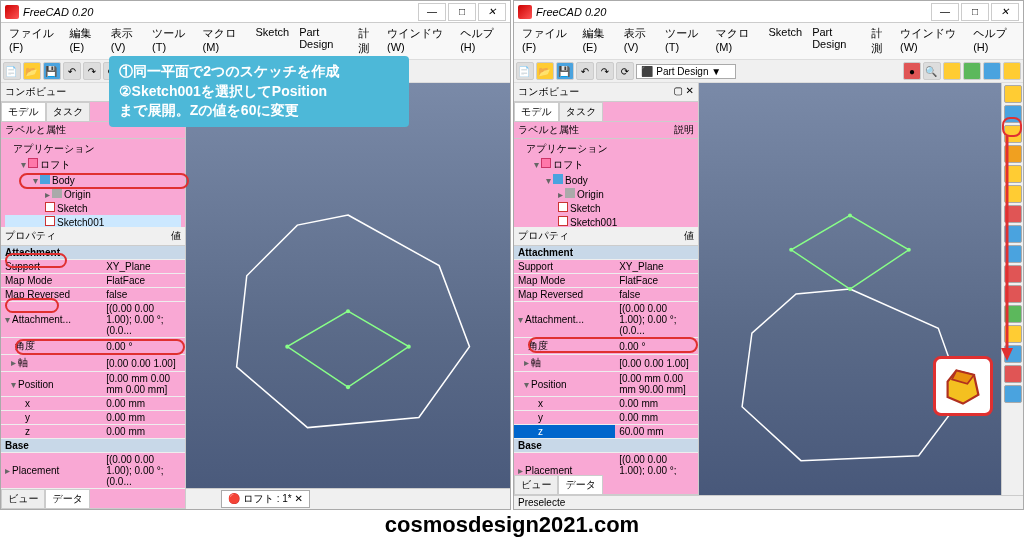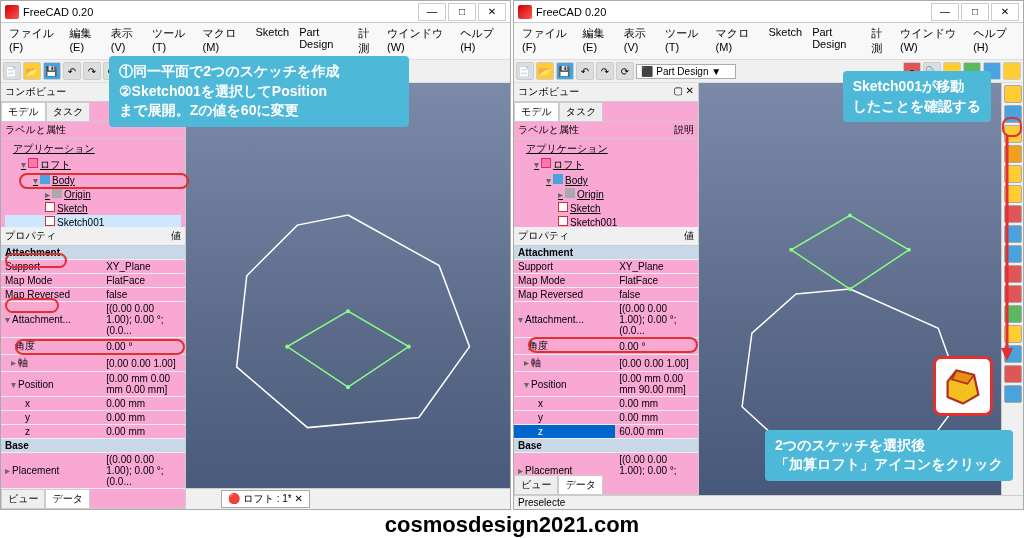--- a/index.html
+++ b/index.html
@@ -1,19 +1,19 @@
 <!DOCTYPE html>
 <html><head>
 <meta charset="utf-8">
 <style>
   * { box-sizing: border-box; margin: 0; padding: 0; }
   body { font-family: "Meiryo", "MS PGothic", sans-serif; font-size: 11px; background: #fff; width: 1024px; height: 538px; position: relative; overflow: hidden; }
   .dual { display: flex; gap: 2px; width: 1024px; height: 510px; }
   .window { flex: 1; border: 1px solid #aaa; display: flex; flex-direction: column; background: #f0f0f0; position: relative; }
-  .titlebar { display: flex; align-items: center; background: #fff; border-bottom: 1px solid #ccc; height: 22px; padding: 0 4px; }
+  .titlebar { display: flex; align-items: center; background: #fff; border-bottom: 1px solid #ccc; height: 22px; padding: 0 4px; font-style: italic; }
   .titlebar .logo { width: 14px; height: 14px; background: linear-gradient(135deg,#c00,#f55); border-radius: 2px; margin-right: 4px; }
   .titlebar .title { flex: 1; font-size: 11px; }
   .titlebar .btns { display: flex; gap: 2px; }
   .winbtn { width: 28px; height: 18px; border: 1px solid #ccc; background: #fff; display: flex; align-items: center; justify-content: center; font-size: 10px; }
   .winbtn.close { background: #fff; }
   .menubar { display: flex; gap: 2px; padding: 2px 4px; background: #f8f8f8; border-bottom: 1px solid #ddd; font-size: 11px; }
   .menubar span { padding: 1px 4px; }
   .toolbar { display: flex; gap: 2px; padding: 2px; background: #f0f0f0; border-bottom: 1px solid #ddd; align-items: center; }
   .tbtn { width: 18px; height: 18px; border: 1px solid #ccc; border-radius: 2px; display:flex;align-items:center;justify-content:center;font-size:10px;}
   .tbtn.yellow { background: #ffcc33; }
@@ -21,21 +21,21 @@
   .tbtn.green { background: #5cb85c; }
   .tbtn.red { background: #e05555; }
   .tbtn.gray { background: #ddd; }
   .combo { border:1px solid #aaa; background:#fff; padding:1px 4px; font-size:10px; min-width:100px;}
   .content { flex: 1; display: flex; overflow: hidden; }
   .sidebar { width: 185px; background: #f9a8d4; border-right: 1px solid #ccc; display:flex; flex-direction:column; font-size:10px;}
   .panelhdr { background:#f0f0f0; border-bottom:1px solid #ccc; padding:2px 4px; display:flex; justify-content:space-between;}
   .tabs { display:flex; border-bottom:1px solid #ccc;}
   .tab { padding:2px 6px; border:1px solid #ccc; border-bottom:none; background:#eee; font-size:10px;}
   .tab.active { background:#fff;}
-  .treebox { padding:2px 4px; overflow:auto;text-decoration:underline;}
+  .treebox { padding:2px 4px; overflow:auto;}
   .tree-row { padding:1px 0 1px 8px; white-space:nowrap;}
   .tree-row.lv1 { padding-left:16px;}
   .tree-row.lv2 { padding-left:28px;}
   .tree-row.lv3 { padding-left:40px;}
   .tree-row.sel { background:#cce8ff;}
   .ico-box { display:inline-block; width:10px;height:10px;background:#f7a; border:1px solid #c36; margin-right:2px;}
   .ico-sketch { display:inline-block; width:10px;height:10px; border:1px solid #c33; background:#fff; margin-right:2px;}
   .ico-body { display:inline-block; width:10px;height:10px; background:#4aa3df; margin-right:2px;}
   .ico-origin { display:inline-block; width:10px;height:10px; background:#aaa; margin-right:2px;}
   .proptable { width:100%; border-collapse:collapse; font-size:10px;}
@@ -362,24 +362,20 @@
       <div class="rbtn blue"></div>
       <div class="rbtn red"></div>
       <div class="rbtn blue"></div>
     </div>
   </div>
   <div class="statusbar">
     <span>Preselecte</span>
     <span></span>
   </div>
 
-  <div class="callout" style="top:70px; right:32px; white-space:pre-line;">Sketch001が移動
-したことを確認する</div>
-  <div class="callout" style="bottom:28px; right:10px; white-space:pre-line;">2つのスケッチを選択後
-「加算ロフト」アイコンをクリック</div>
   <div class="ring" style="top:116px; right:1px; width:20px; height:20px;"></div>
   <div class="ring" style="top:336px; left:14px; width:170px; height:16px;"></div>
   <svg class="arrow" style="top:135px; right:6px; width:20px; height:230px;">
     <line x1="10" y1="0" x2="10" y2="215" stroke="#e03030" stroke-width="3"></line>
     <polygon points="10,225 4,212 16,212" fill="#e03030"></polygon>
   </svg>
   <div class="loft-icon-big" style="top:355px; right:30px;">
     <svg viewBox="0 0 40 40">
           <polygon points="6,30 20,36 34,28 30,10 14,6 6,16" fill="#f4c020" stroke="#b03020" stroke-width="2"></polygon>
           <polygon points="14,6 30,10 24,18 10,14" fill="#e89010" stroke="#b03020" stroke-width="1.5"></polygon>

